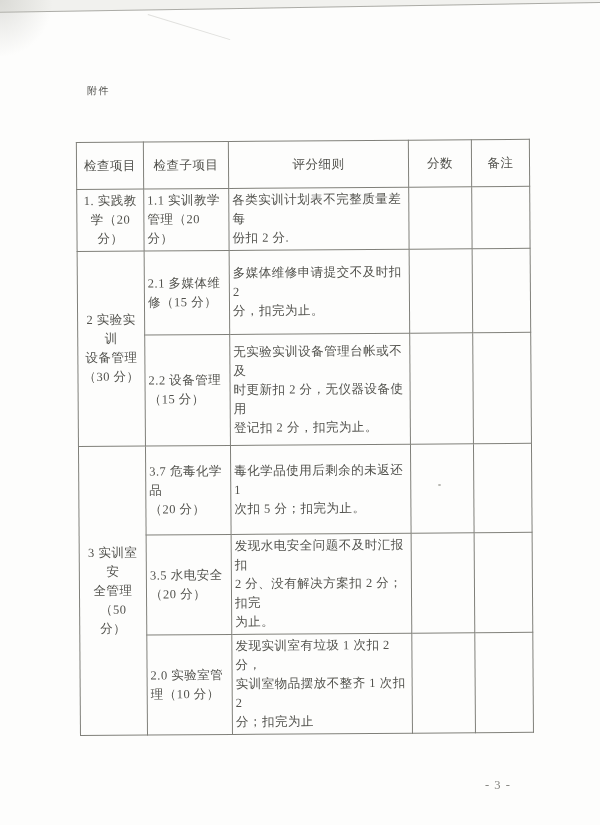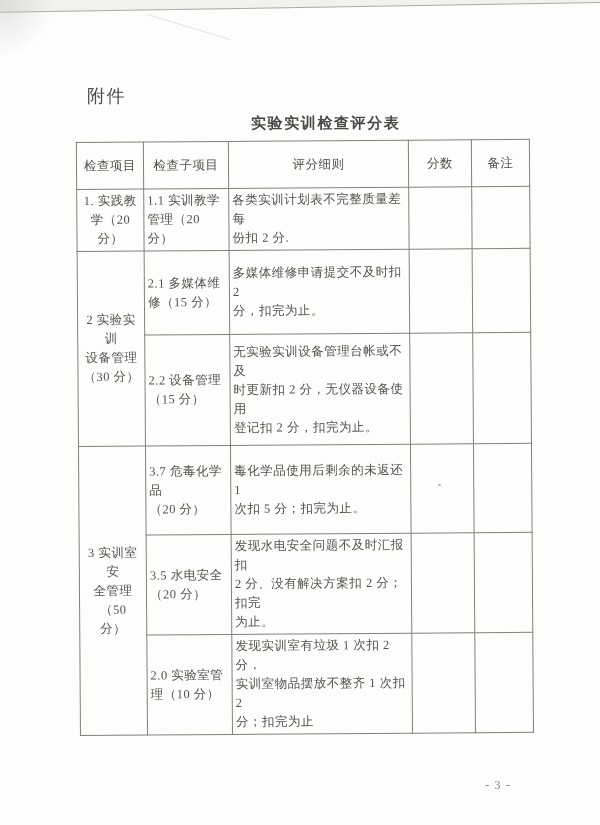--- a/index.html
+++ b/index.html
@@ -47,21 +47,21 @@
     position: absolute;
     left: 438px; top: 484px;
     width: 3px; height: 2px;
     background: #b4b4ae;
     border-radius: 50%;
   }
   
   .attachment {
     position: absolute;
     left: 87px; top: 84px;
-    font-size: 18px;
+    font-size: 10px;
     letter-spacing: 1.5px;
     color: #4c4c48;
   }
   .doc-title {
     position: absolute;
     left: 251px; top: 114px;
     font-size: 15px;
     font-weight: 700;
     letter-spacing: 1.6px;
     color: #484844;
@@ -112,21 +112,20 @@
 <body>
 
 <div class="page">
 
   <div class="scan-top"></div>
   <div class="scan-corner"></div>
   <div class="scan-crease"></div>
   <div class="speck"></div>
 
   <div class="attachment">附件</div>
-  <div class="doc-title">实验实训检查评分表</div>
 
   <table class="scoring">
     <colgroup>
       <col style="width:67px">
       <col style="width:85px">
       <col style="width:180px">
       <col style="width:63px">
       <col style="width:58px">
     </colgroup>
     <tbody>

